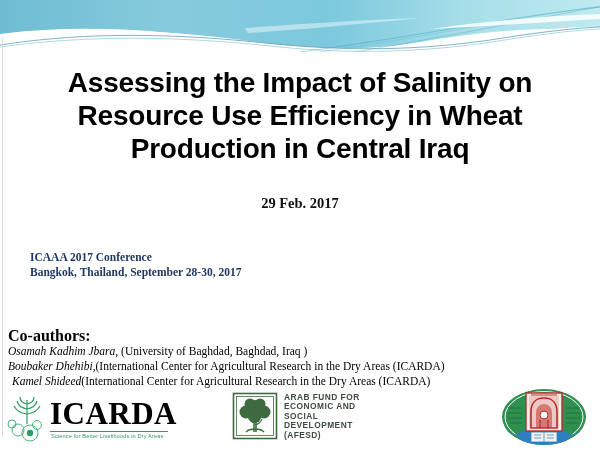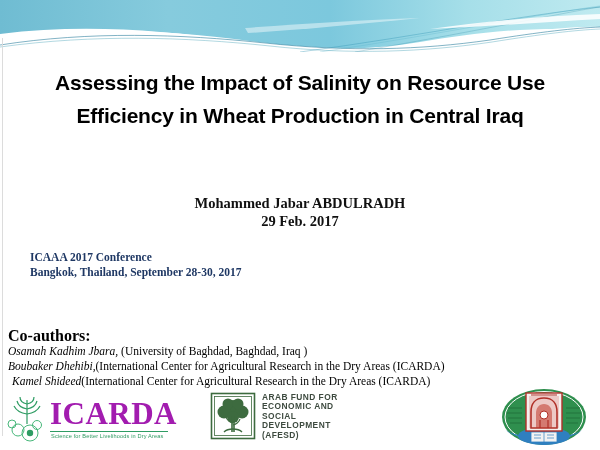--- a/index.html
+++ b/index.html
@@ -33,21 +33,21 @@
     width: 1px; height: 398px;
     background: #dcdcdc;
   }
 
   
   #title {
     position: absolute;
     left: 30px; top: 66px;
     width: 540px;
     text-align: center;
-    font-size: 21px;
+    font-size: 28px;
     font-weight: bold;
     line-height: 33px;
     color: #000000;
     letter-spacing: -0.2px;
   }
 
   
   #author-block {
     position: absolute;
     left: 30px; top: 194px;
@@ -105,21 +105,21 @@
 
   
   #logo-icarda { left: 6px; top: 2px; width: 165px; height: 58px; }
   #logo-icarda .ic-word {
     position: absolute;
     left: 44px; top: 6px;
     font-family: "Liberation Serif", serif;
     font-weight: bold;
     font-size: 31px;
     letter-spacing: 0.5px;
-    color: #a21caf;
+    color: #000000;
   }
   #logo-icarda .ic-rule {
     position: absolute;
     left: 44px; top: 41px;
     width: 118px; height: 1px;
     background: #2e9c63;
   }
   #logo-icarda .ic-tag {
     position: absolute;
     left: 45px; top: 43px;
@@ -129,21 +129,21 @@
     color: #2f9a62;
     white-space: nowrap;
   }
   #logo-icarda .ic-mark {
     position: absolute;
     left: 0px; top: 4px;
     width: 42px; height: 50px;
   }
 
   
-  #logo-afesd { left: 210px; top: 4px; width: 160px; height: 54px; }
+  #logo-afesd { left: 232px; top: 4px; width: 160px; height: 54px; }
   #logo-afesd .af-mark {
     position: absolute; left: 0; top: 0;
     width: 46px; height: 48px;
   }
   #logo-afesd .af-text {
     position: absolute;
     left: 52px; top: 1px;
     font-family: "Liberation Sans", sans-serif;
     font-weight: bold;
     font-size: 8.4px;
@@ -198,21 +198,20 @@
       <path d="M600,14 C540,16 480,22 430,29 C480,27 545,22 600,19 Z" fill="#ffffff" opacity="0.85"></path>
       <path d="M245,28 C300,24 360,20 420,18 C360,24 300,30 248,33 Z" fill="#ffffff" opacity="0.45"></path>
     </svg>
   </div>
 
   <div id="left-edge"></div>
 
   <div id="title">Assessing the Impact of Salinity on Resource Use Efficiency in Wheat Production in Central Iraq</div>
 
   <div id="author-block">
-    <div>Mohammed Jabar ABDULRADH</div>
     <div>29  Feb. 2017</div>
   </div>
 
   <div id="conference-block">
     <div>ICAAA 2017 Conference</div>
     <div>Bangkok, Thailand, September 28-30, 2017</div>
   </div>
 
   <div id="coauthors">
     <div class="ca-heading">Co-authors:</div>

